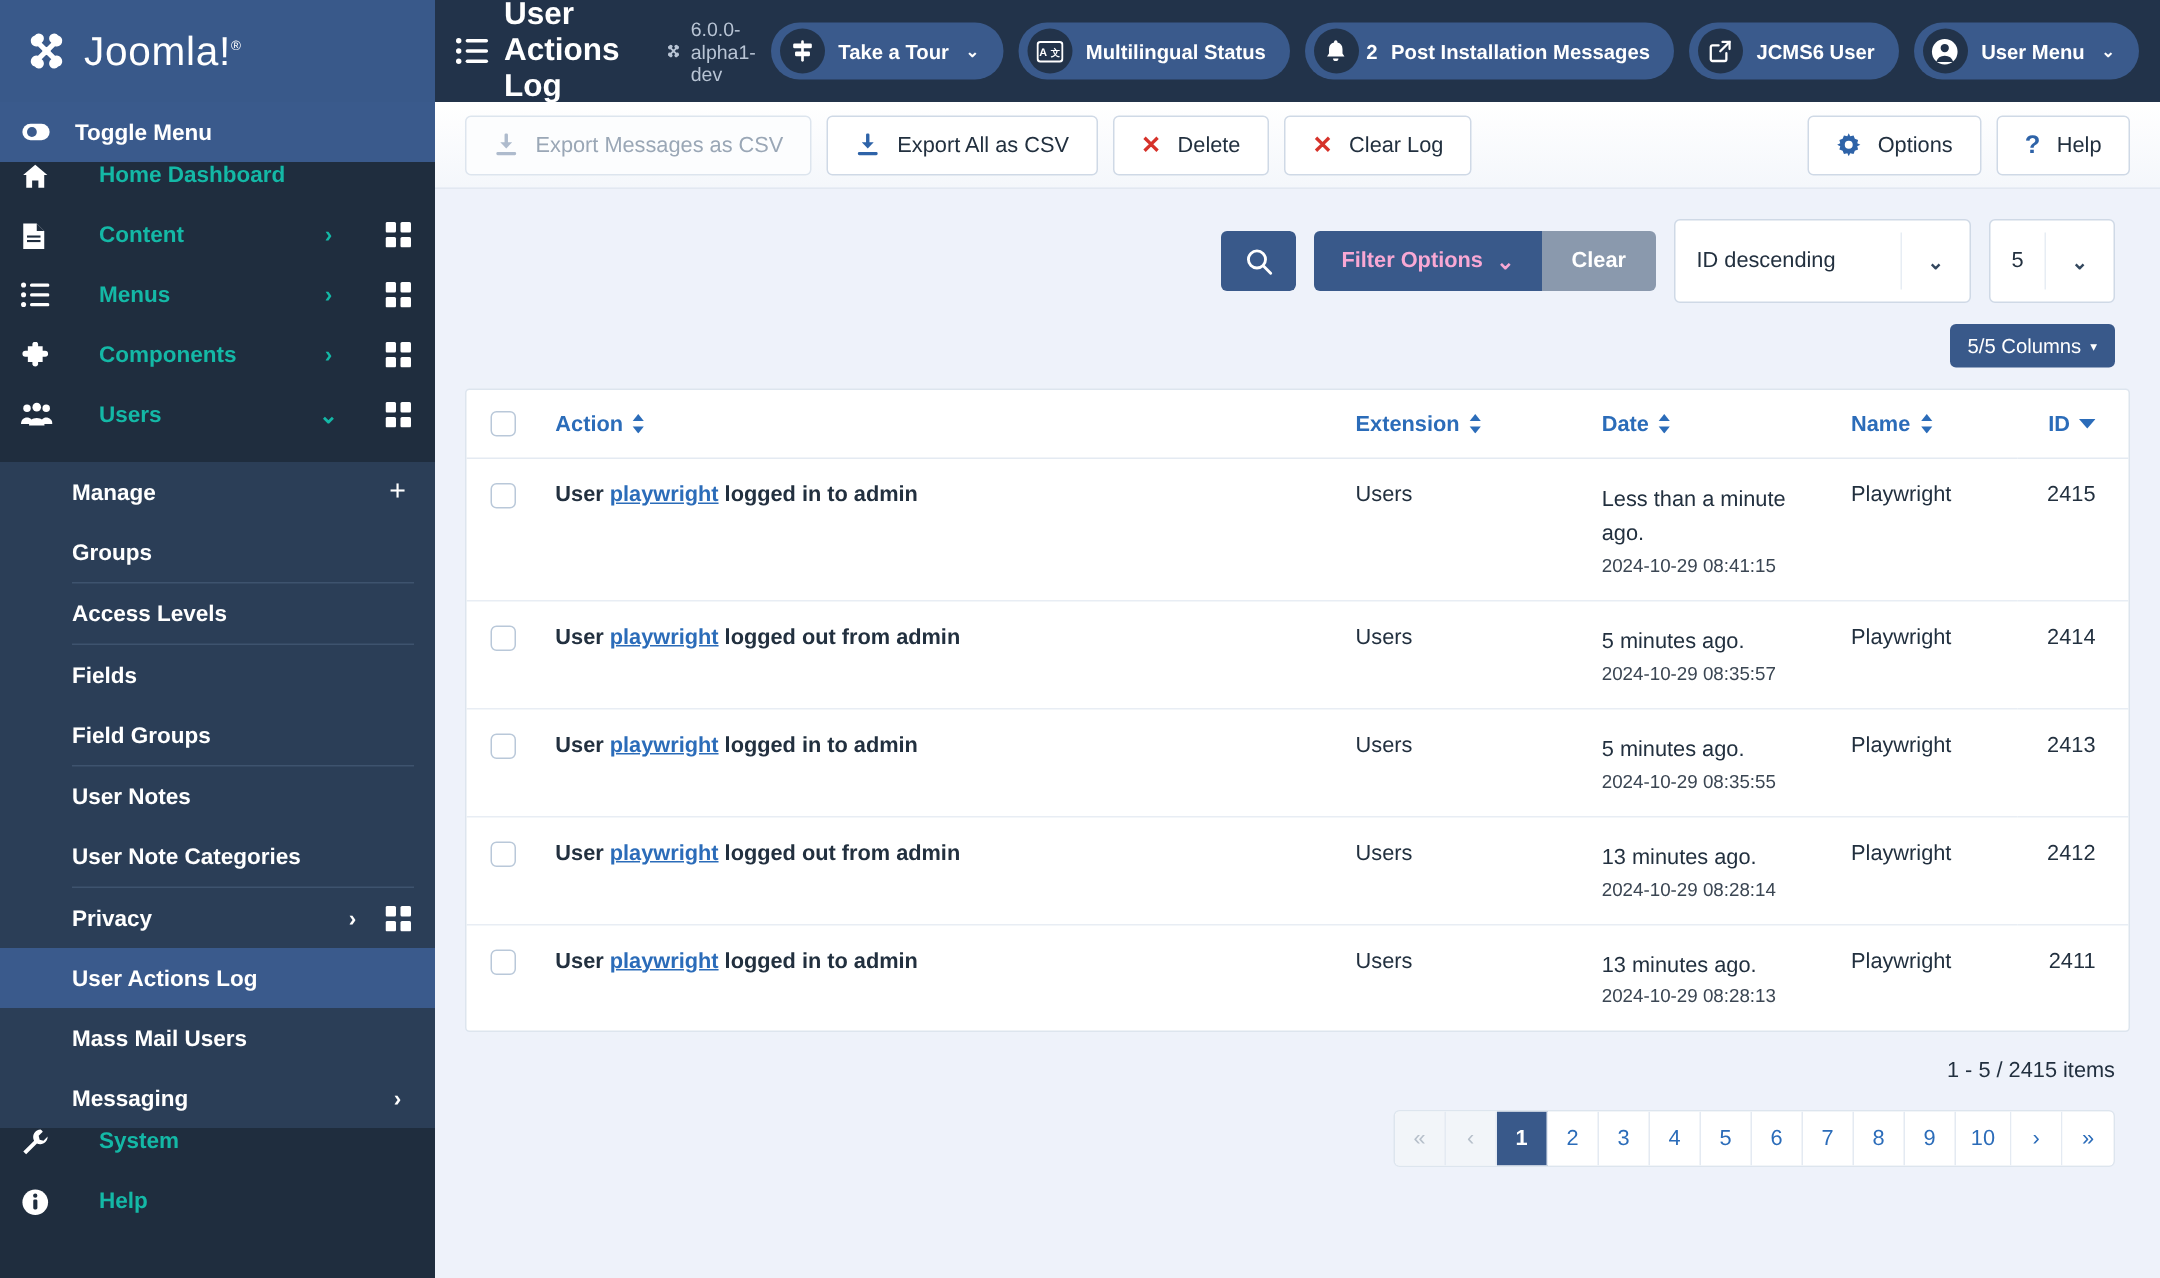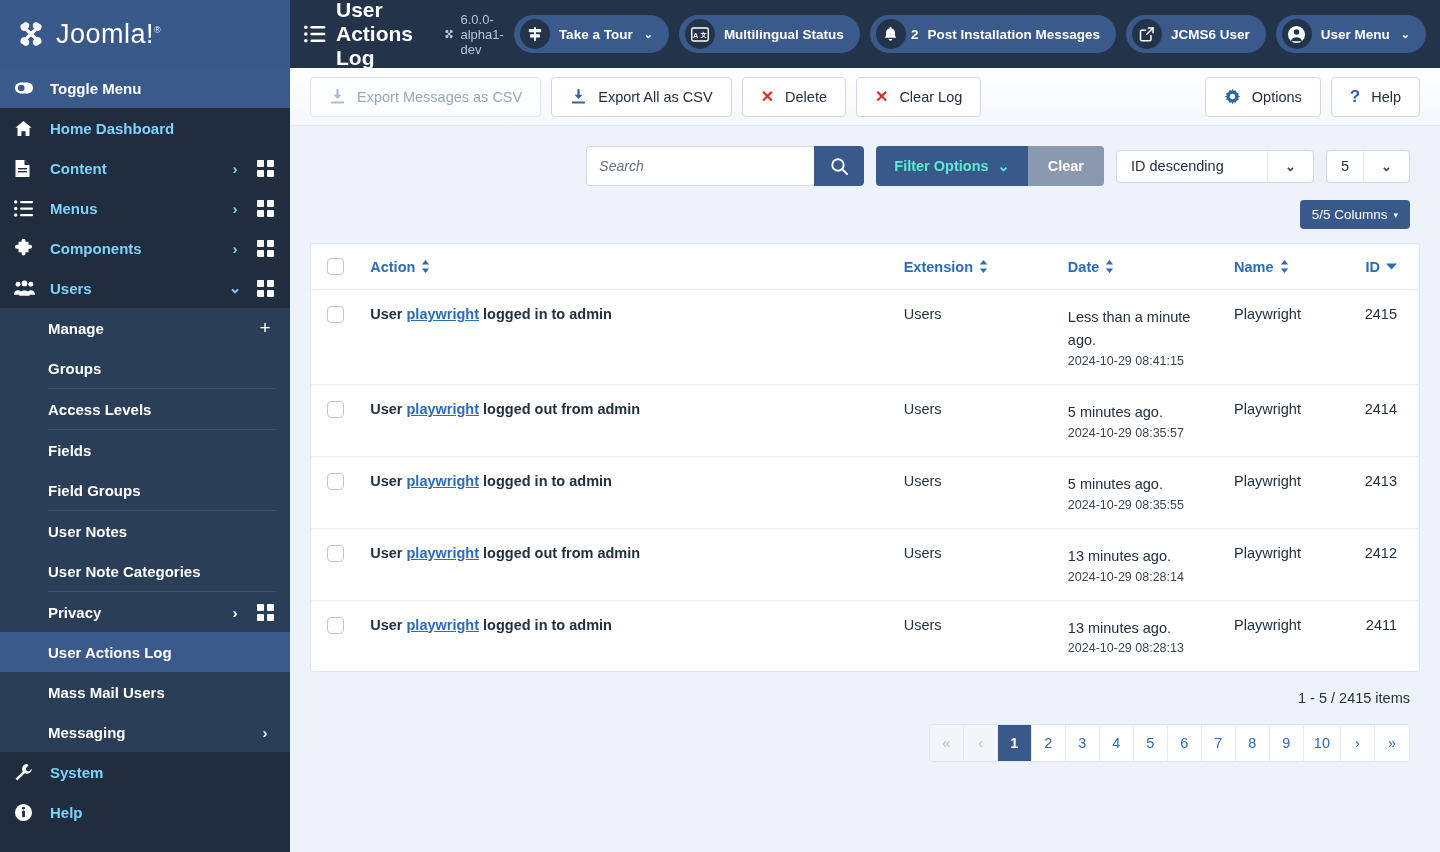--- a/index.html
+++ b/index.html
@@ -33,24 +33,24 @@
   .toggle-menu {
     height: 40px; background: #3a5a8c;
     display: flex; align-items: center; padding-left: 14px;
     color: #fff; font-size: 15px; font-weight: bold;
     cursor: pointer;
   }
   .toggle-menu .ic { width: 24px; margin-right: 12px; display:flex; align-items:center;}
 
   .nav { flex: 1 1 auto; overflow: hidden; }
   .nav-item {
-    display: flex; align-items: center;
+    display: flex; align-items: flex-start;
     height: 40px; padding: 0 14px;
-    color: #7dd3fc; font-size: 15px; font-weight: bold;
-    cursor: pointer; position: relative;
+    color: #14b8a6; font-size: 15px; font-weight: bold;
+    cursor: pointer; position: relative; gap: 16px;
   }
   .nav-item .ic { width: 24px; flex: 0 0 24px; margin-right: 12px; display:flex; align-items:center; justify-content:flex-start;}
   .nav-item .lbl { flex: 1 1 auto; }
   .nav-item .chev { width: 22px; text-align: center; font-size: 15px; font-weight: 900;}
   .nav-item .grid-ic { width: 22px; margin-left: 8px; display:flex; align-items:center; justify-content:center;}
 
   .submenu { background: #2b3e57; }
   .sub-item {
     display: flex; align-items: center;
     height: 40px; padding: 0 14px 0 48px;
@@ -127,32 +127,32 @@
     outline: none;
   }
   .search-input::placeholder { color: #67707b; font-style: italic; }
   .search-btn {
     width: 50px; height: 40px; background: #39598a; border: none;
     display: flex; align-items: center; justify-content: center; cursor: pointer;
     border-radius: 0 4px 4px 0;
   }
   .btn-group { display: flex; height: 40px; }
   .filter-btn {
-    background: #39598a; color: #5eead4; border: none;
+    background: #39598a; color: #f9a8d4; border: none;
     padding: 0 18px; font-size: 14.5px; font-weight: bold; cursor: pointer;
     display: flex; align-items: center; gap: 9px; border-radius: 4px 0 0 4px;
     font-family: "Liberation Sans", sans-serif;
   }
   .clear-btn {
     background: #8a99ad; color: #fff; border: none;
     padding: 0 20px; font-size: 14.5px; font-weight: bold; cursor: pointer;
     border-radius: 0 4px 4px 0; font-family: "Liberation Sans", sans-serif;
   }
   .sel-wrap { position: relative; display: flex; align-items: center;
-    border: 1px solid #cfd9e6; border-radius: 4px; background: #fff; height: 33px; }
+    border: 1px solid #cfd9e6; border-radius: 4px; background: #fff; height: 56px; }
   .sel-wrap .sel-val { padding: 0 14px; font-size: 14.5px; color: #22303f; white-space: nowrap; }
   .sel-wrap .sel-arrow {
     width: 46px; height: 38px; border-left: 1px solid #e7edf4;
     display: flex; align-items: center; justify-content: center; color: #33475e;
     font-size: 13px; font-weight: 900;
   }
   .sel-ordering .sel-val { width: 150px; }
   .sel-limit .sel-val { width: 36px; }
 
   .cols-row { display: flex; justify-content: flex-end; margin-top: 14px; padding-right: 10px;}
@@ -548,21 +548,20 @@
       <button class="tbtn">
         <span class="q">?</span>
         <span>Help</span>
       </button>
     </div>
 
     <div class="content">
 
       <div class="filterbar">
         <div class="search-group">
-          <input class="search-input" type="text" placeholder="Search" style="">
           <button class="search-btn">
             <span>
               <svg width="19" height="19" viewBox="0 0 20 20" fill="none" stroke="#fff" stroke-width="2" stroke-linecap="round">
                   <circle cx="8.4" cy="8.4" r="6"></circle>
                   <path d="M12.8 12.8 18 18"></path>
                 </svg>
             </span>
           </button>
         </div>
 

